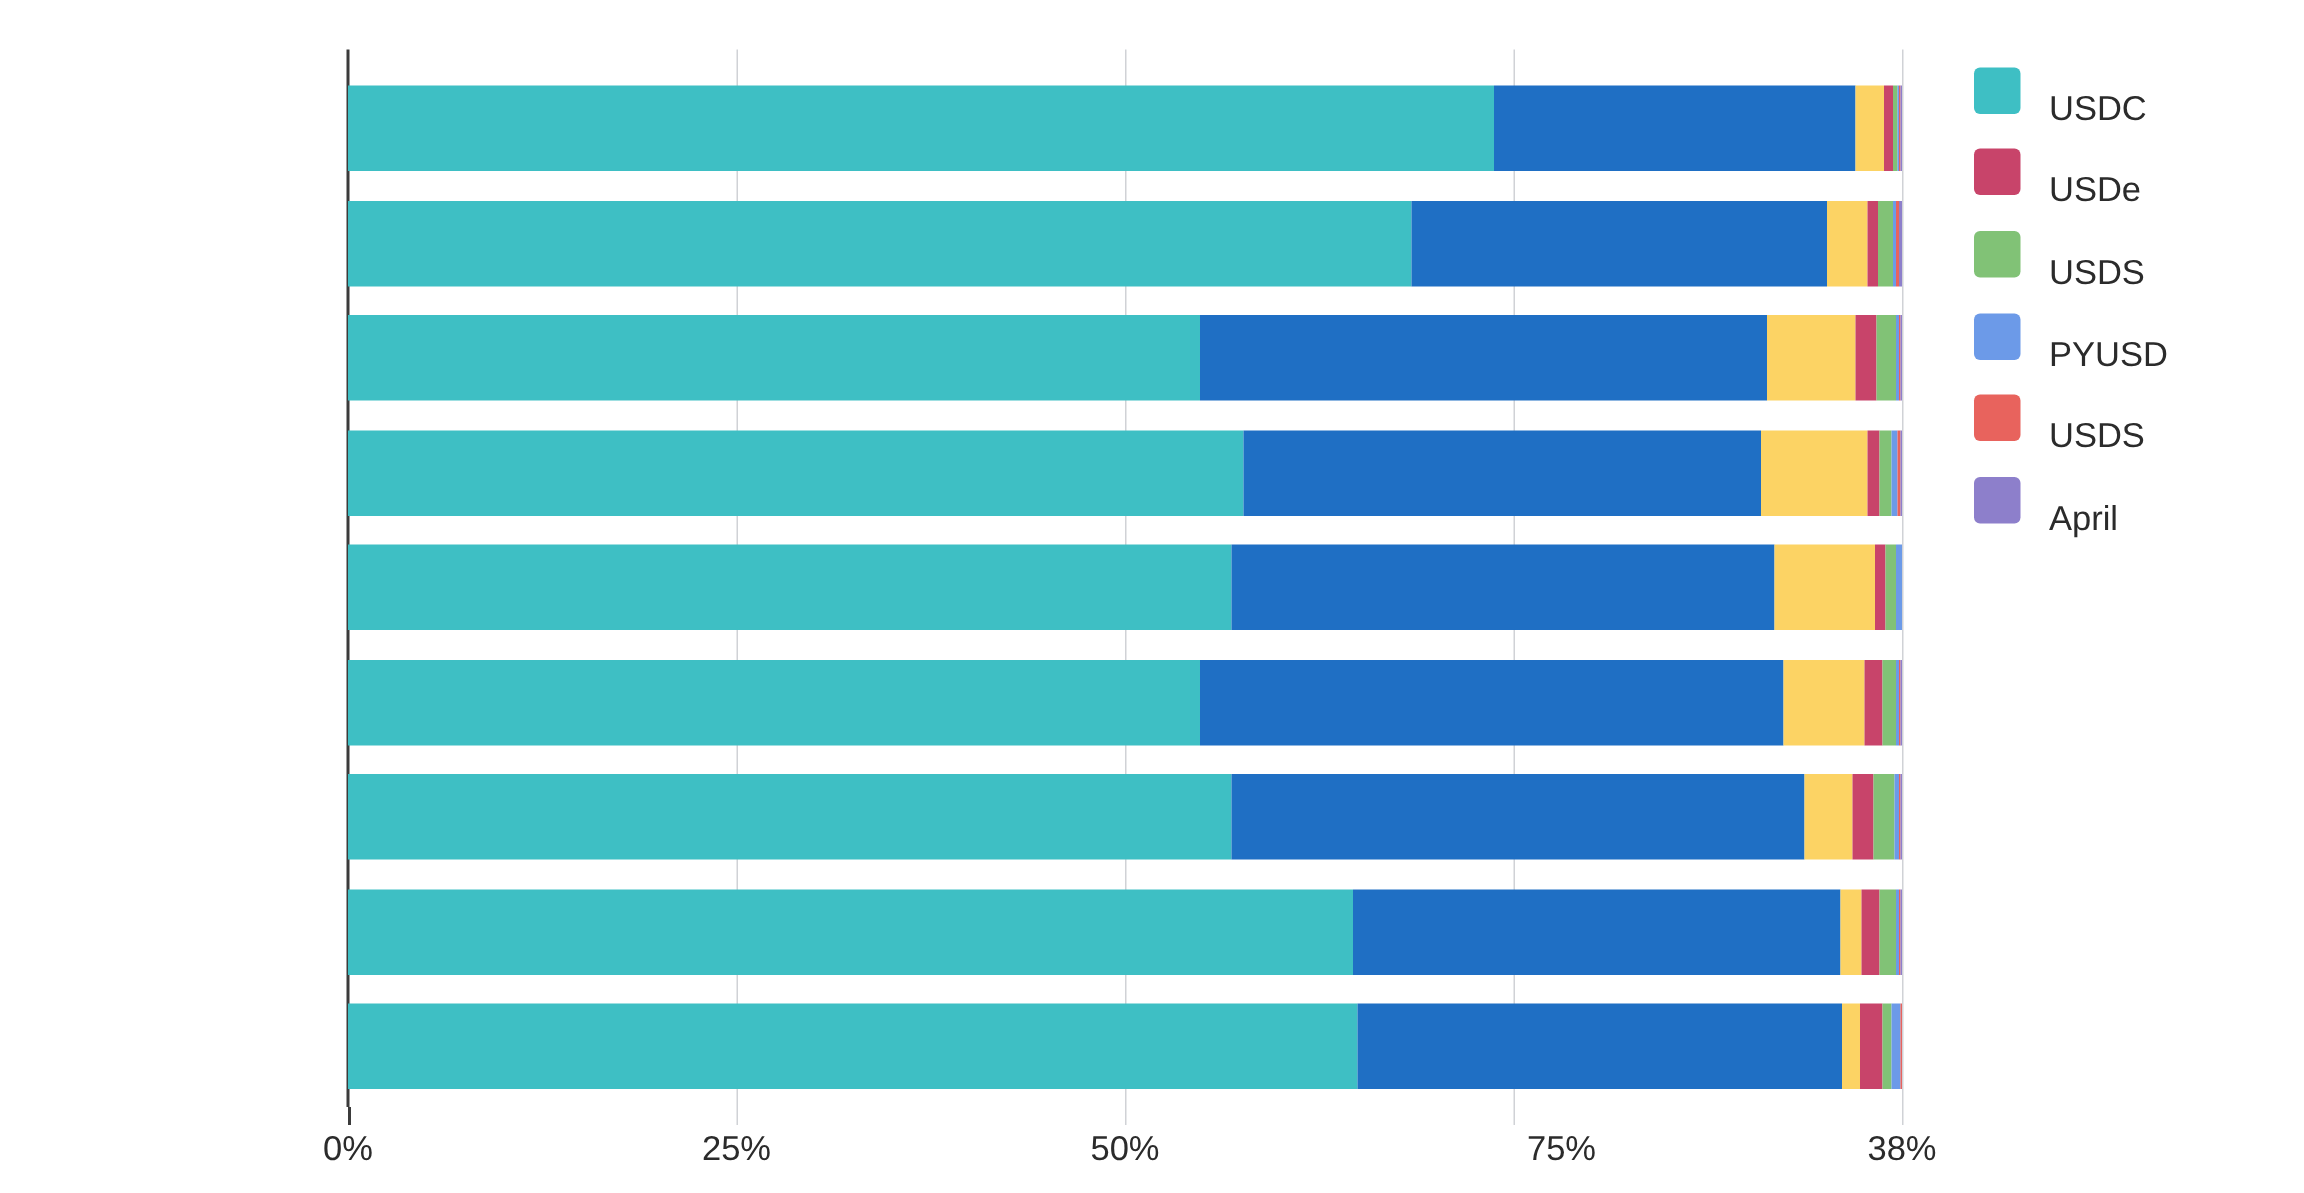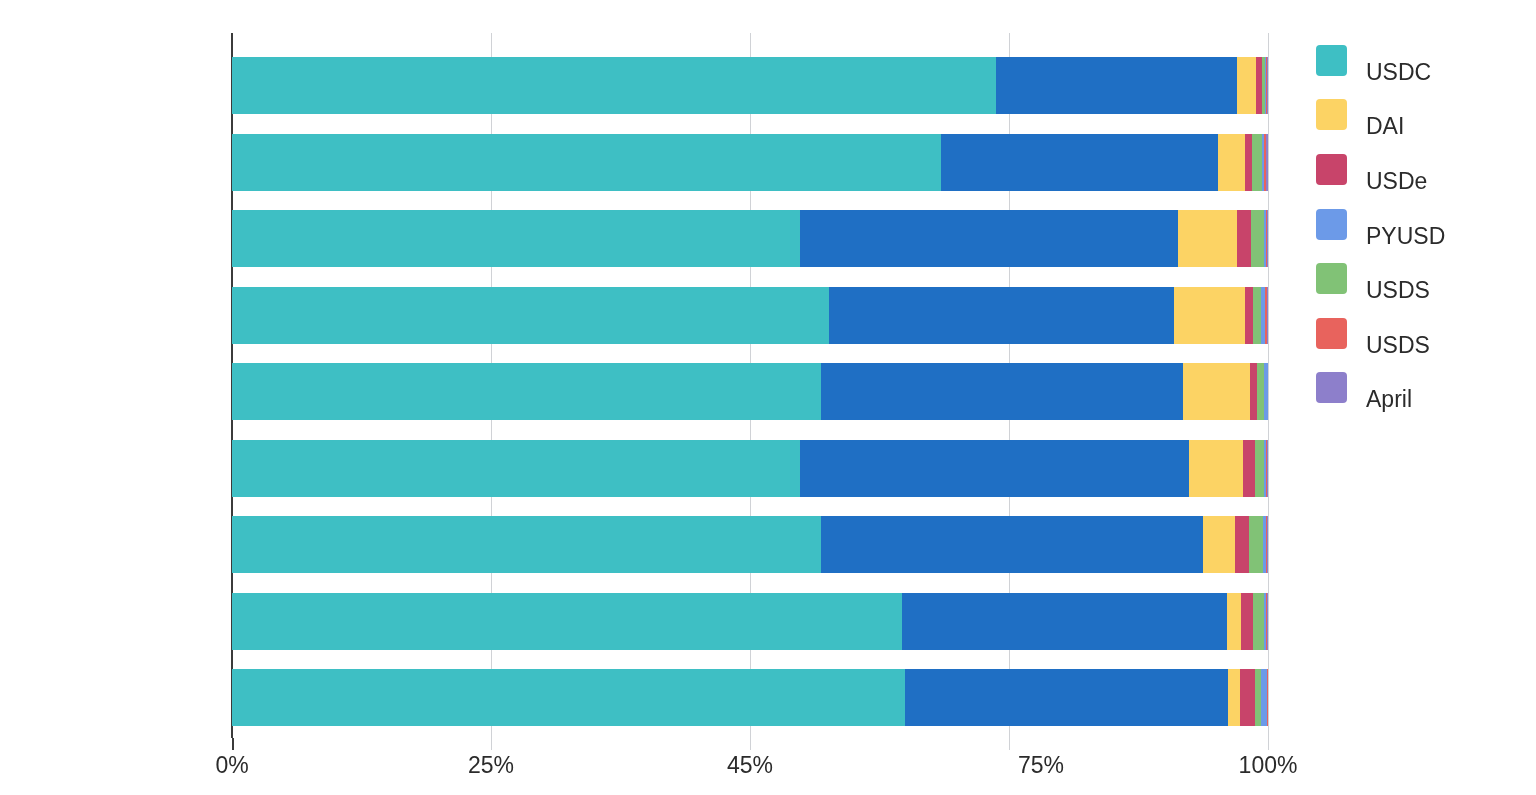--- a/index.html
+++ b/index.html
@@ -232,45 +232,41 @@
         <div class="bar-seg" title="September – USDe: 1.4%" style="background: rgb(200, 68, 106); width: 1.4%;"></div>
         <div class="bar-seg" title="September – USDS: 0.6%" style="background: rgb(129, 194, 118); width: 0.6%;"></div>
         <div class="bar-seg" title="September – PYUSD: 0.6%" style="background: rgb(108, 154, 232); width: 0.6%;"></div>
         <div class="bar-seg" title="September – FDUSD: 0.1%" style="background: rgb(232, 99, 93); width: 0.1%;"></div>
       </div>
     </div>
 
   <div id="x-axis-labels">
       <div class="x-label" style="left: 232px;">0%</div>
       <div class="x-label" style="left: 491px; text-align: center;">25%</div>
-      <div class="x-label" style="left: 750px;">45%</div>
+      <div class="x-label" style="left: 750px;">50%</div>
       <div class="x-label" style="left: 1041px;">75%</div>
-      <div class="x-label" style="left: 1268px;">100%</div>
+      <div class="x-label" style="left: 1268px;">38%</div>
     </div>
 
   <div id="legend">
       <div class="legend-item">
         <span class="legend-swatch" style="background: rgb(62, 191, 196);"></span>
         <span class="legend-label">USDC</span>
       </div>
       <div class="legend-item">
-        <span class="legend-swatch" style="background: rgb(252, 211, 100);"></span>
-        <span class="legend-label">DAI</span>
-      </div>
-      <div class="legend-item">
         <span class="legend-swatch" style="background: rgb(200, 68, 106);"></span>
         <span class="legend-label">USDe</span>
       </div>
       <div class="legend-item">
+        <span class="legend-swatch" style="background: rgb(129, 194, 118);"></span>
+        <span class="legend-label">USDS</span>
+      </div>
+      <div class="legend-item">
         <span class="legend-swatch" style="background: rgb(108, 154, 232);"></span>
         <span class="legend-label">PYUSD</span>
-      </div>
-      <div class="legend-item">
-        <span class="legend-swatch" style="background: rgb(129, 194, 118);"></span>
-        <span class="legend-label">USDS</span>
       </div>
       <div class="legend-item">
         <span class="legend-swatch" style="background: rgb(232, 99, 93);"></span>
         <span class="legend-label">USDS</span>
       </div>
       <div class="legend-item">
         <span class="legend-swatch" style="background: rgb(141, 127, 203);"></span>
         <span class="legend-label">April</span>
       </div>
     </div>

